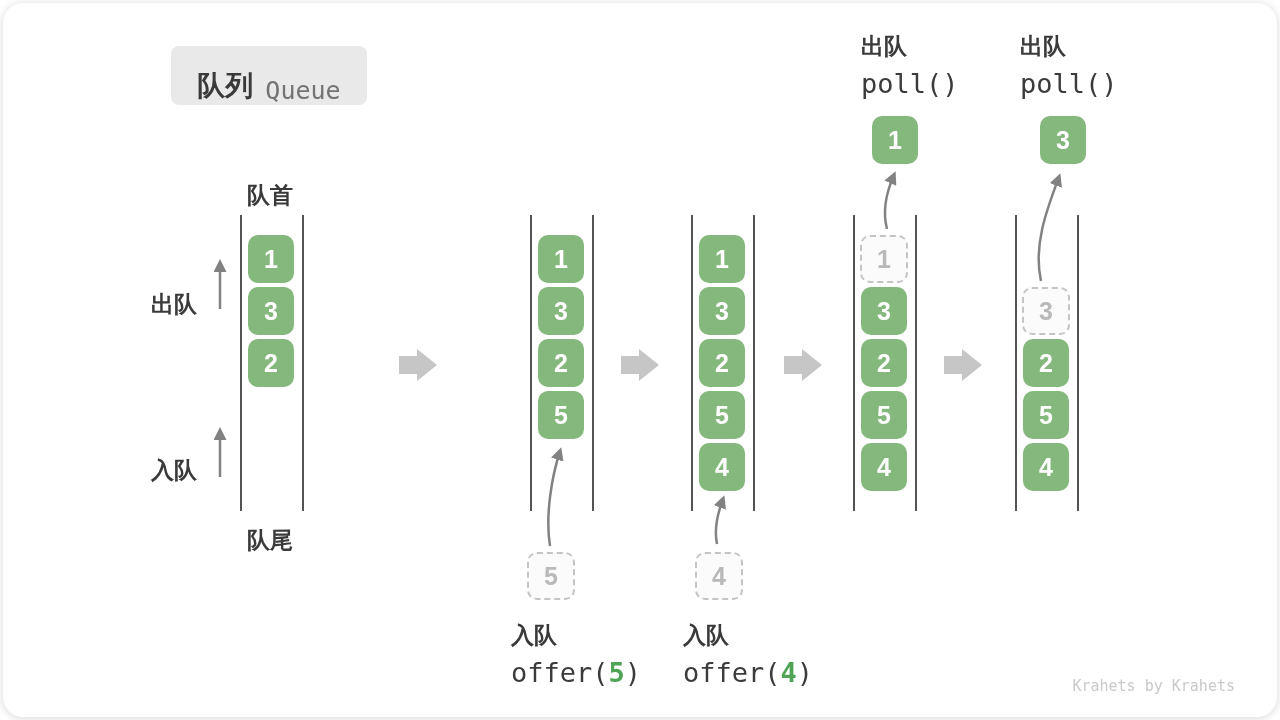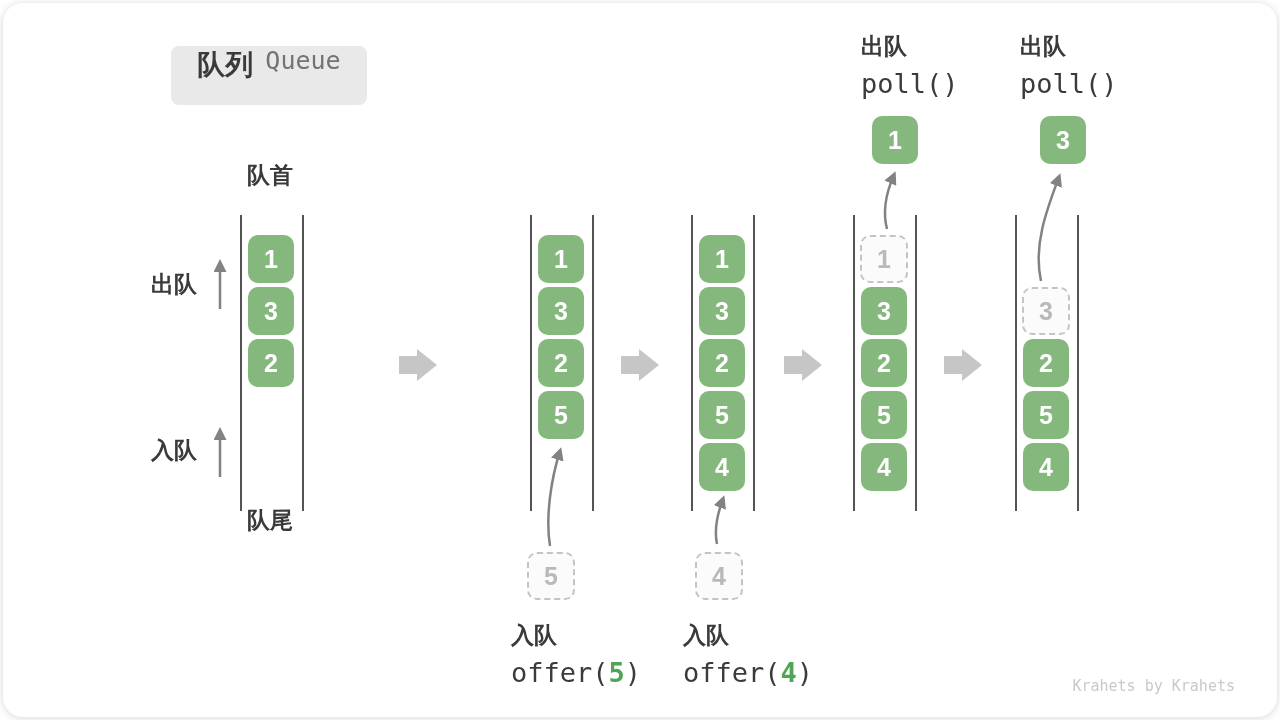--- a/index.html
+++ b/index.html
@@ -19,40 +19,41 @@
     border-radius: 20px;
     box-shadow: 0 1px 9px rgba(0,0,0,0.16);
   }
   .title-box {
     position: absolute;
     left: 168px; top: 43px;
     width: 196px; height: 59px;
     background: #e9e9e9;
     border-radius: 8px;
     display: flex;
-    align-items: flex-start;
+    align-items: flex-end;
     justify-content: center;
     gap: 12px;
   }
   .title-zh {
     font-size: 28px;
     font-weight: bold;
     color: #3a3a3a;
   }
   .title-en {
     font-family: "DejaVu Sans Mono", monospace;
     font-size: 25px;
     color: #737373;
   }
   .cjk-label {
     position: absolute;
     font-size: 23px;
     font-weight: bold;
     color: #3a3a3a;
     white-space: nowrap;
+    margin-top: 20px;
   }
   .vline {
     position: absolute;
     width: 1.5px;
     top: 212px;
     height: 296px;
     background: #545454;
   }
   .cell {
     position: absolute;

